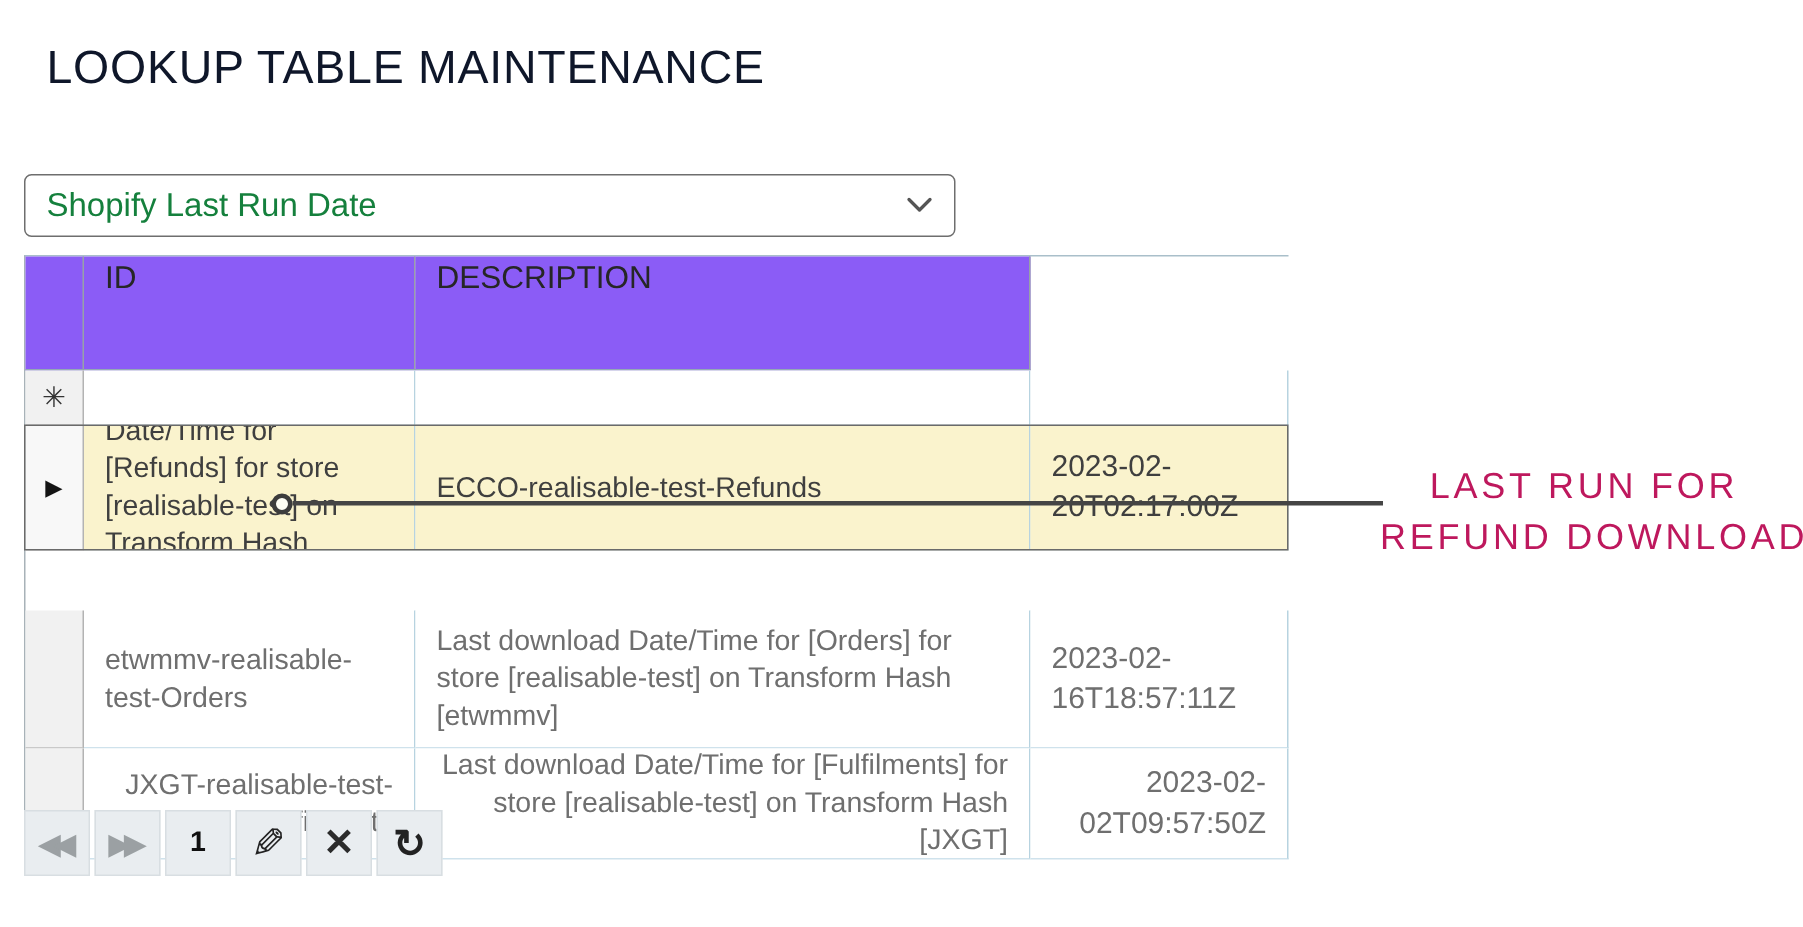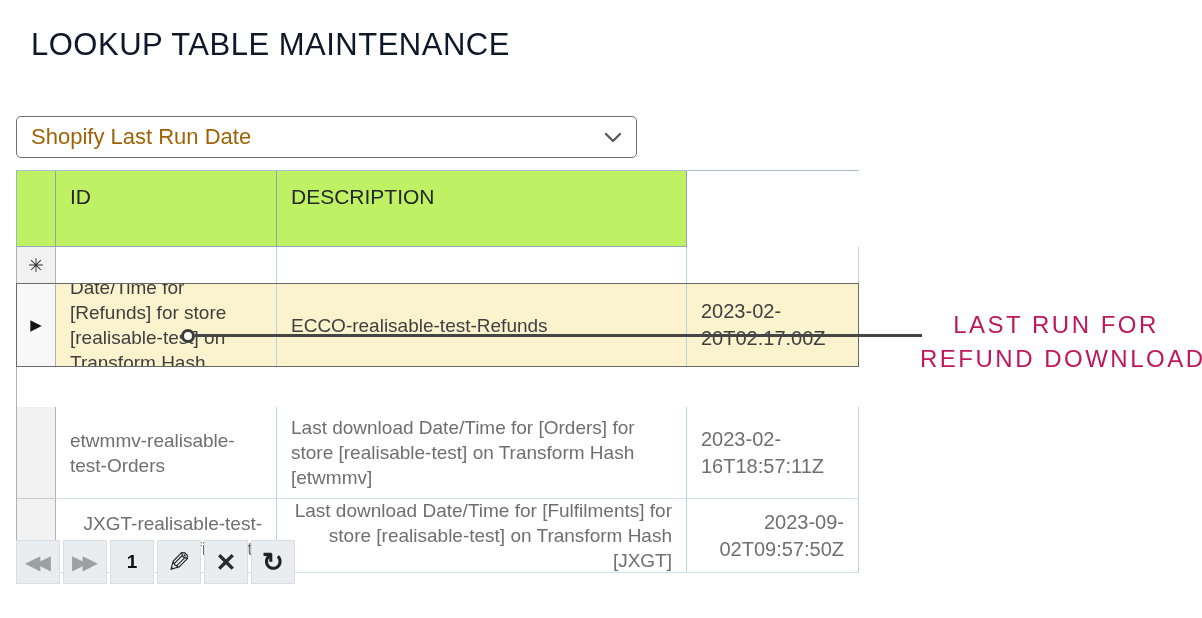--- a/index.html
+++ b/index.html
@@ -8,39 +8,39 @@
   .stage { position:relative; width:1202px; height:618px; background:#fff; }
 
   
   .page-title { position:absolute; left:31px; top:27px; font-size:31px; font-weight:400;
                 color:#0f172a; letter-spacing:0.5px; }
 
   
   .lookup-select { position:absolute; left:16px; top:116px; width:621px; height:42px;
                    border:1px solid #6e6e6e; border-radius:5px; background:#fff;
                    display:flex; align-items:center; cursor:pointer; }
-  .lookup-select .value { padding-left:14px; font-size:22px; color:#a16207; }
+  .lookup-select .value { padding-left:14px; font-size:22px; color:#15803d; }
   .lookup-select .chev { position:absolute; right:14px; top:13px; }
 
   
   .grid { position:absolute; left:16px; top:170px; width:843px;
           border-top:1px solid #a9bfca; border-left:1px solid #a8b2b8; }
   .row { display:grid; grid-template-columns:39px 221px 410px 172px; width:842px; }
   .cell { border-right:1px solid #b7d3e0; border-bottom:1px solid #cfe2ec;
           display:flex; align-items:center; padding:0 14px; background:#fff;
           font-size:19px; line-height:25px; color:#6f6f6f; overflow:hidden; }
   .sel-cell { border-right:1px solid #b3b3b3; border-bottom:1px solid #c9c9c9;
               background:#f1f1f1; display:flex; align-items:center; justify-content:center;
               padding:0; }
   
   .row.header { height:76px; }
   .row.header .cell, .row.header .sel-cell {
-      background:#bef264; border-right:1px solid #97a1a7; border-bottom:1px solid #93a9b5;
+      background:#8b5cf6; border-right:1px solid #97a1a7; border-bottom:1px solid #93a9b5;
       color:#262626; font-size:21px; line-height:30px; align-items:flex-start;
-      padding-top:11px; }
+      }
   .row.header .col-date { justify-content:center; text-align:center; }
   
   .row.newrow { height:37px; }
   .row.newrow .sel-cell { font-size:19px; color:#333; }
   
   .row.r-selected { height:83px; position:relative; }
   .row.r-selected .cell { background:#faf3cd; color:#3f3f3f; }
   .row.r-selected .sel-cell { background:#f8f8f8; }
   .row.r-selected::after { content:""; position:absolute; inset:-1px 0 0 -1px;
       border:1px solid #6a6a6a; pointer-events:none; }
@@ -131,21 +131,21 @@
 
     <div class="row r-fulfil">
       <div class="sel-cell"></div>
       <div class="cell">
           <span>JXGT-realisable-test-Fulfilments</span>
         </div>
       <div class="cell">
           <span>Last download Date/Time for [Fulfilments] for store [realisable-test] on Transform Hash [JXGT]</span>
         </div>
       <div class="cell col-date">
-          <span>2023-09-02T09:57:50Z</span>
+          <span>2023-02-02T09:57:50Z</span>
         </div>
     </div>
 
   </div>
 
   <div class="callout-line"></div>
   <div class="callout-circle"></div>
   <div class="annotation">
     <div>LAST RUN FOR</div>
     <div>REFUND DOWNLOAD</div>

